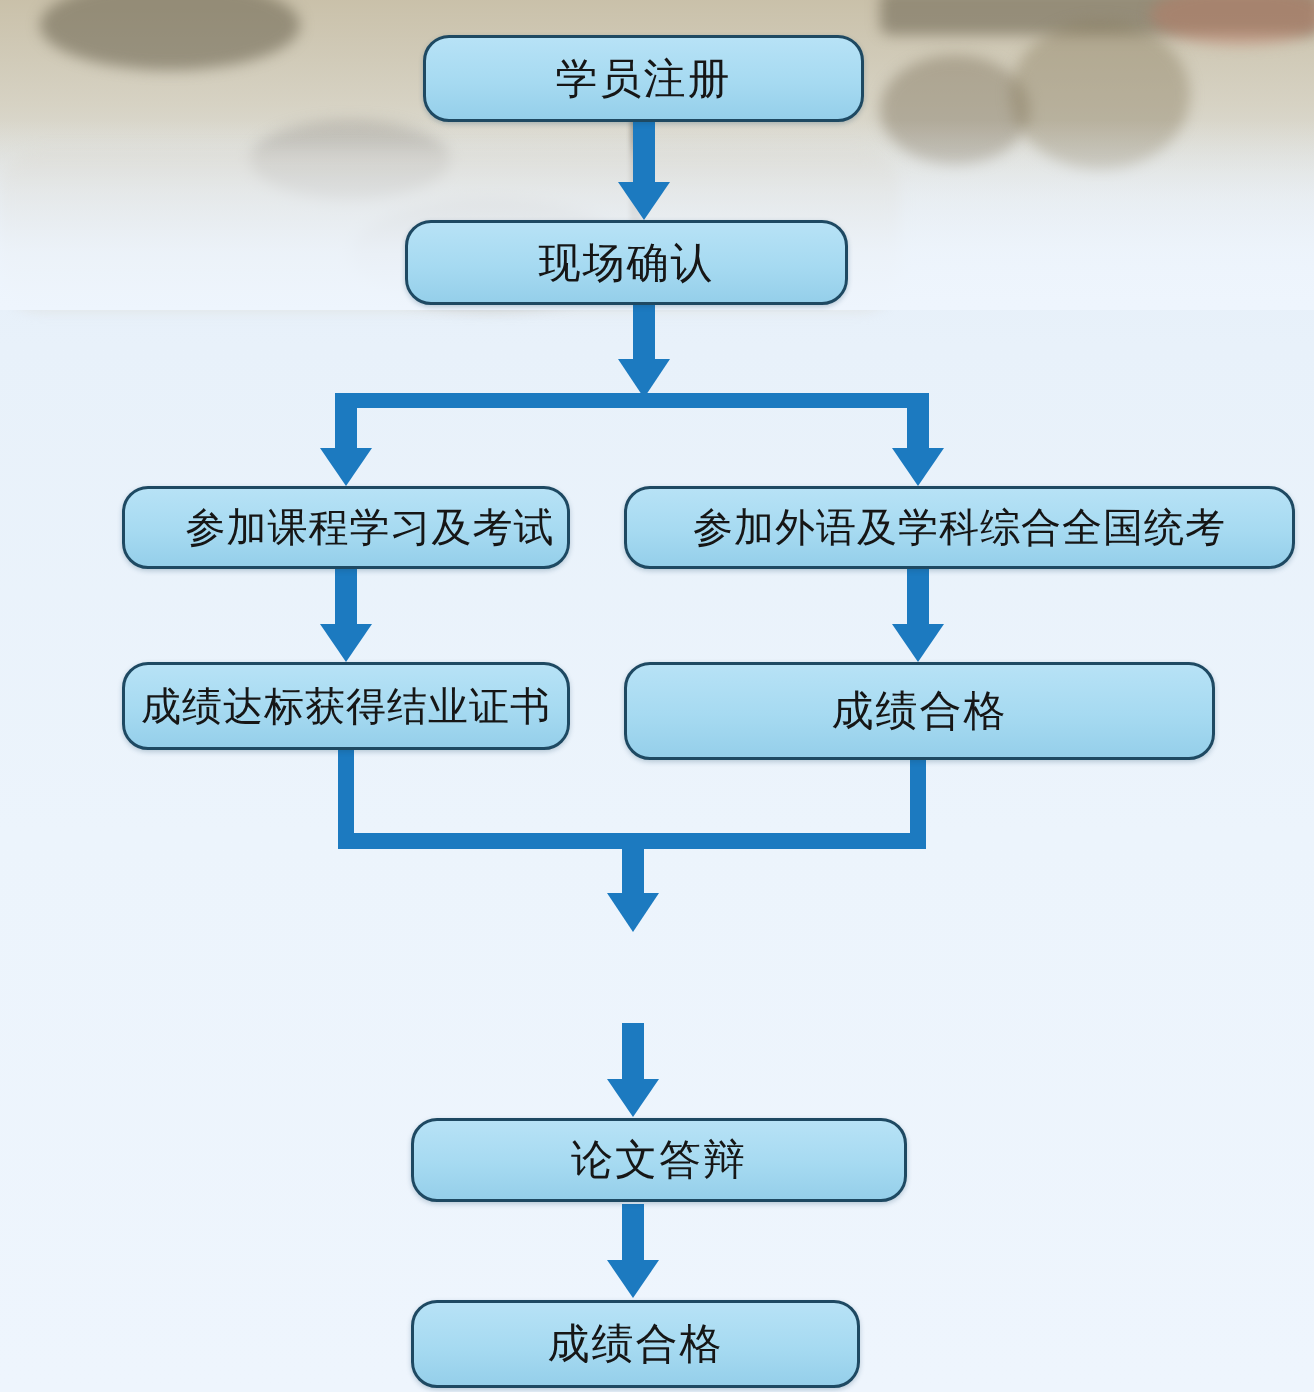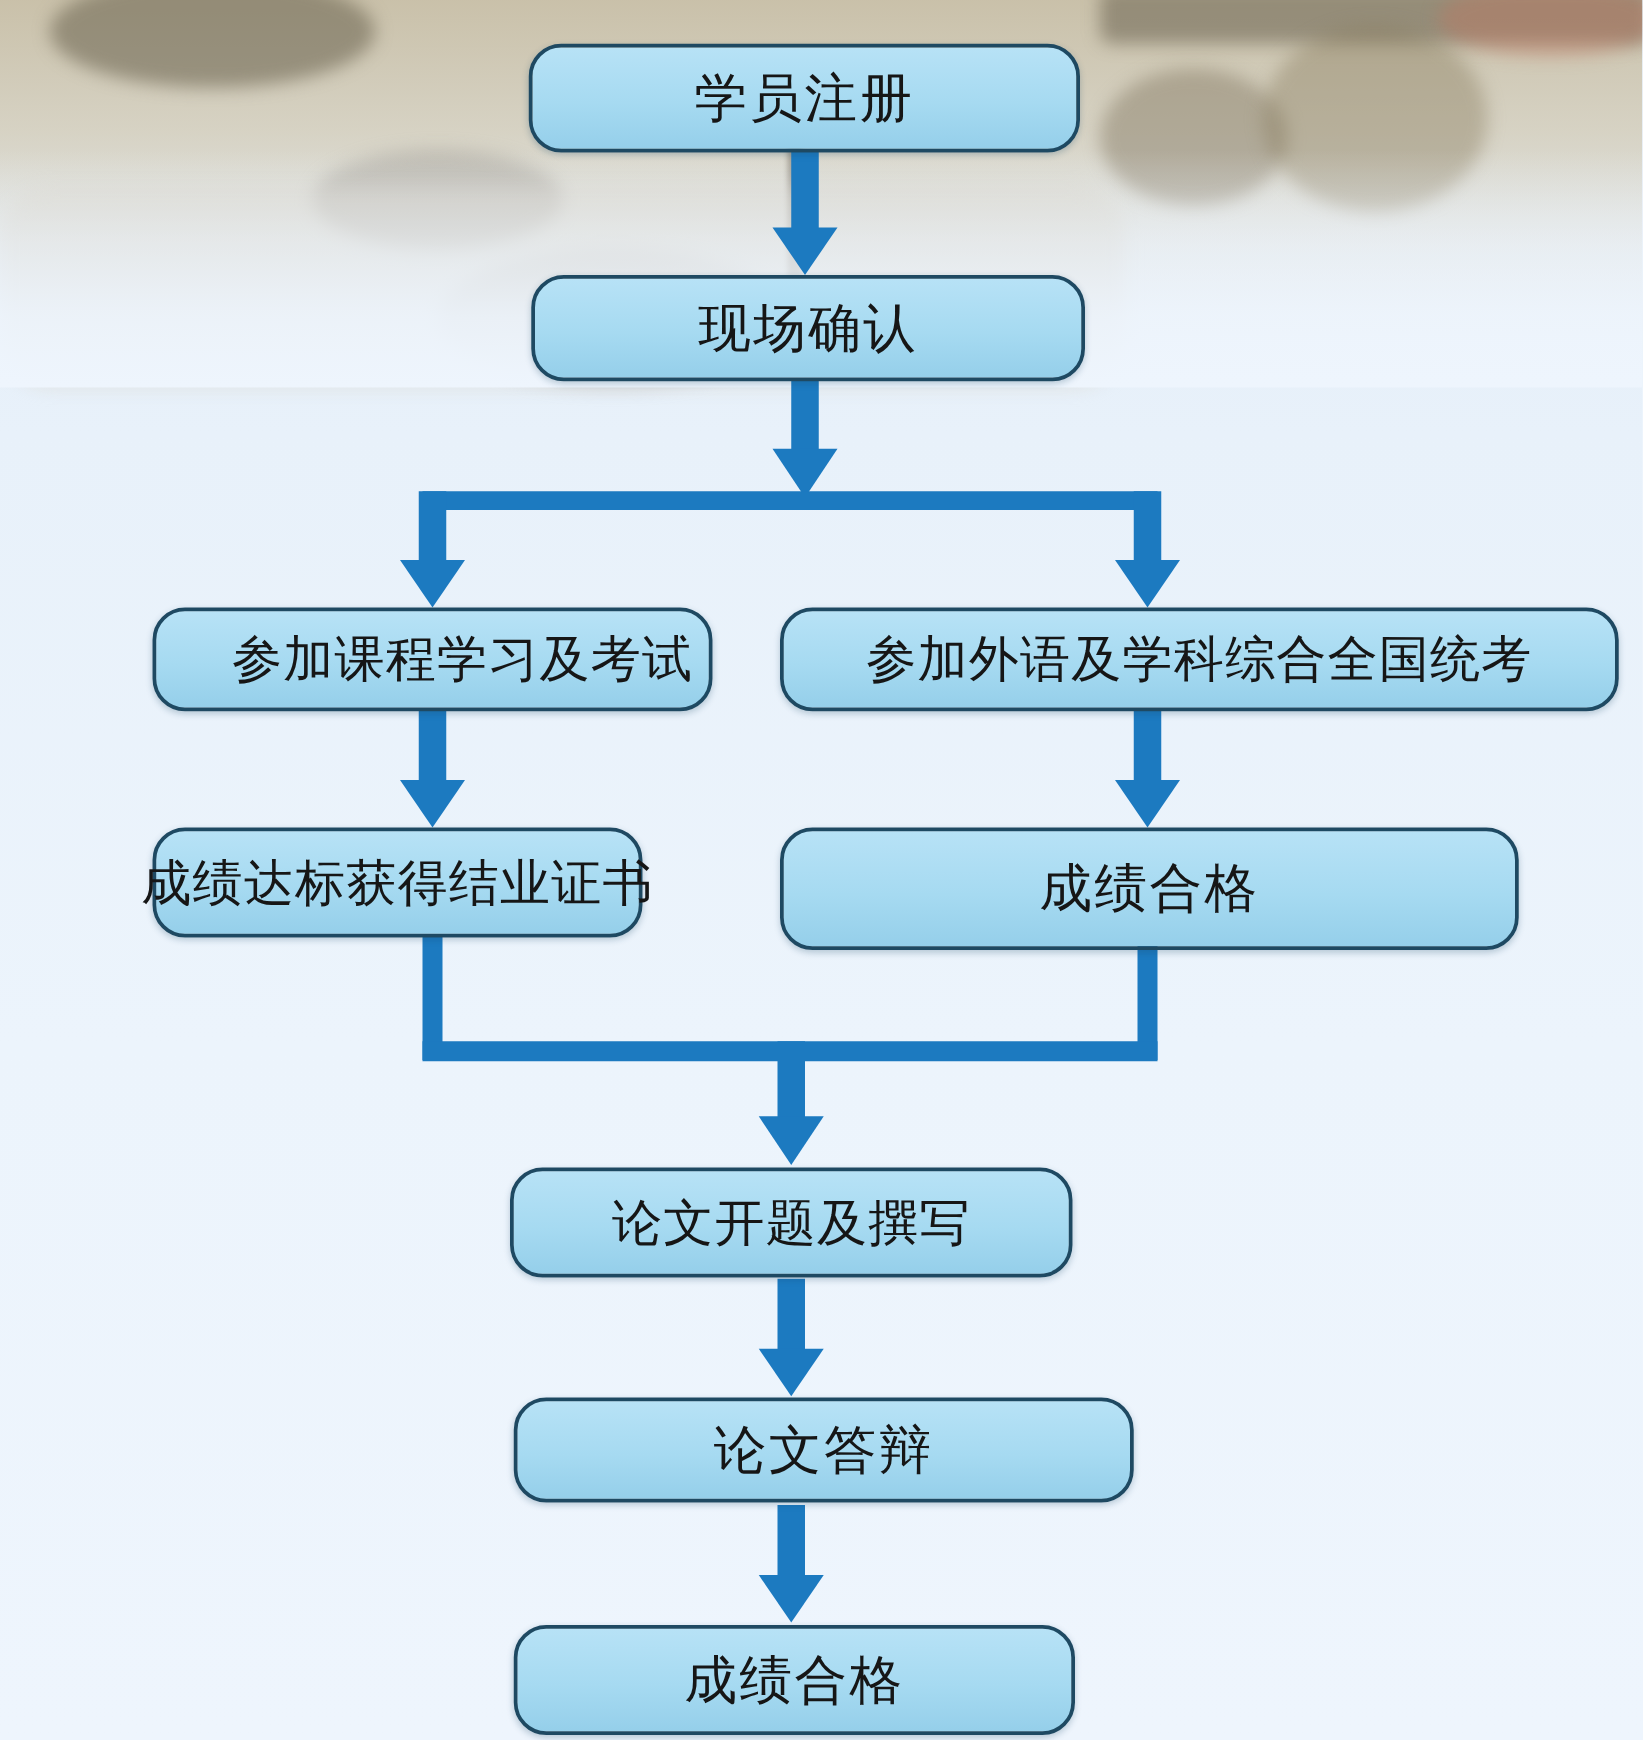--- a/index.html
+++ b/index.html
@@ -119,43 +119,40 @@
     <g>
       <rect x="622" y="1204" width="22" height="58" fill="#1c7ac0"></rect>
       <polygon points="607,1260 659,1260 633,1298" fill="#1c7ac0"></polygon>
     </g>
   </svg>
 
   <div class="node" style="left:423px;top:35px;width:441px;height:87px;">
     <span>学员注册</span>
   </div>
 
-  <div class="node" style="left:425px;top:220px;width:443px;height:85px;">
+  <div class="node" style="left:405px;top:220px;width:443px;height:85px;">
     <span>现场确认</span>
   </div>
 
   <div class="node small" style="left:122px;top:486px;width:448px;height:83px;padding-left:48px;">
     <span>参加课程学习及考试</span>
   </div>
 
   <div class="node small" style="left:624px;top:486px;width:671px;height:83px;">
     <span>参加外语及学科综合全国统考</span>
   </div>
 
-  <div class="node small" style="left:122px;top:662px;width:392px;height:88px;">
+  <div class="node small" style="left:122px;top:662px;width:448px;height:88px;">
     <span>成绩达标获得结业证书</span>
   </div>
 
   <div class="node" style="left:624px;top:662px;width:591px;height:98px;">
     <span>成绩合格</span>
   </div>
 
-  <div class="node small" style="left:408px;top:934px;width:450px;height:88px;">
-    <span>论文开题及撰写</span>
-  </div>
 
   <div class="node" style="left:411px;top:1118px;width:496px;height:84px;">
     <span>论文答辩</span>
   </div>
 
   <div class="node" style="left:411px;top:1300px;width:449px;height:88px;">
     <span>成绩合格</span>
   </div>
 
 </div>

